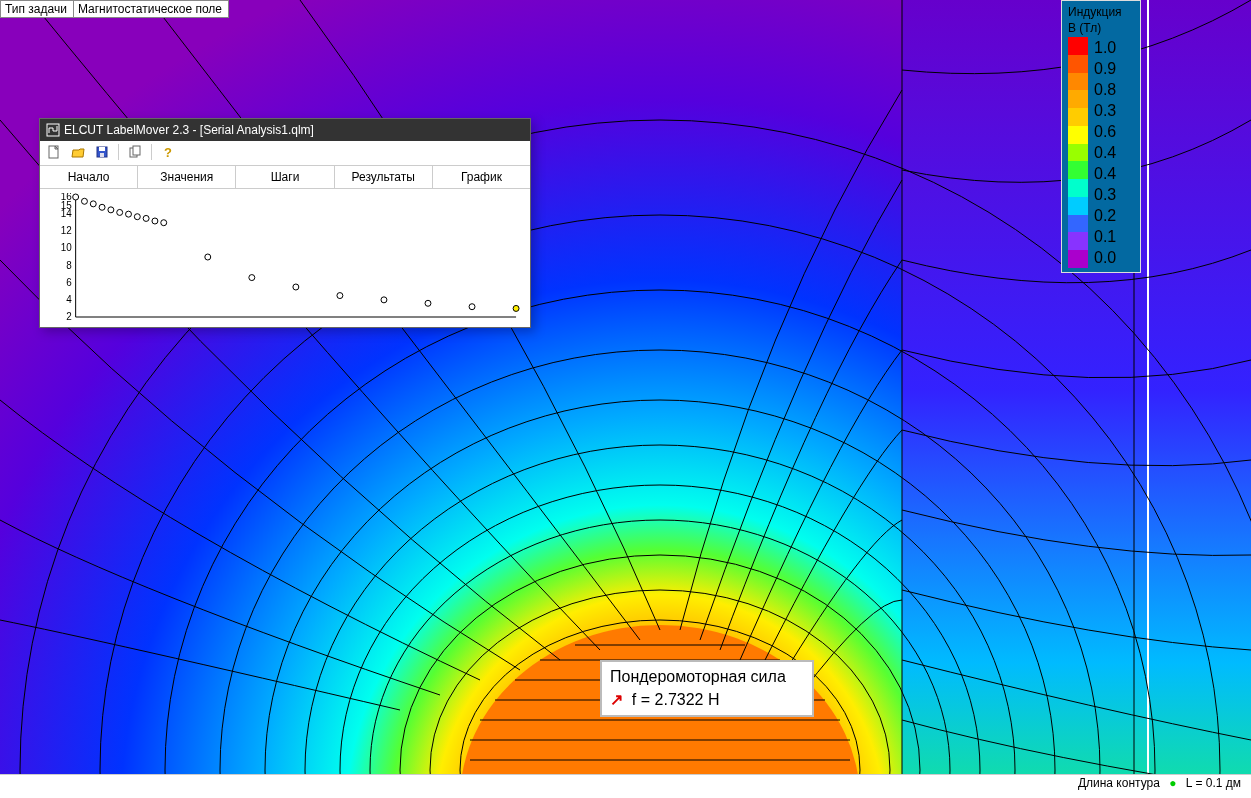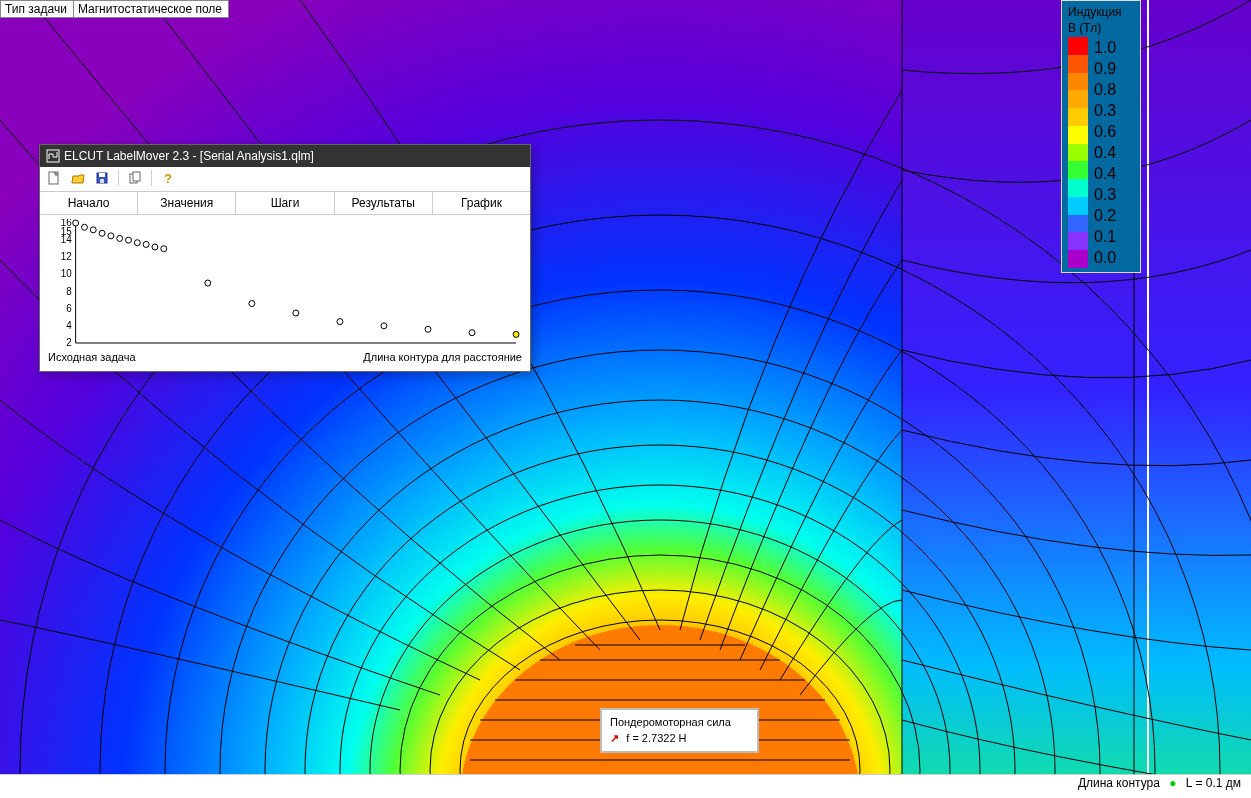--- a/index.html
+++ b/index.html
@@ -52,25 +52,25 @@
   .legend-nums {
     display: flex; flex-direction: column;
     justify-content: flex-start;
     margin-left: 6px;
     font-size: 16px;
   }
   .legend-nums span { height: 21px; line-height: 21px; }
   
   .force-box {
     position: absolute;
-    left: 600px; top: 708px;
+    left: 600px; top: 660px;
     background: #fff;
     border: 2px solid #bbb;
     padding: 6px 26px 6px 8px;
-    font-size: 11px;
+    font-size: 16px;
   }
   .force-box .arrow-icon {
     color: #d00;
     margin-right: 4px;
     font-weight: bold;
   }
   
   .statusbar {
     position: absolute;
     left: 0; bottom: 0;
@@ -82,21 +82,20 @@
   }
   .statusbar .bullet { color: #0c0; margin: 0 6px; }
   
   .labelmover {
     position: absolute;
     left: 39px; top: 118px;
     width: 492px;
     background: #fff;
     border: 1px solid #666;
     box-shadow: 4px 4px 10px rgba(0,0,0,0.25);
-    margin-top: 26px;
   }
   .lm-titlebar {
     background: #333;
     color: #fff;
     padding: 4px 6px;
     font-size: 12px;
     display: flex;
     align-items: center;
     gap: 4px;
   }
@@ -382,18 +381,14 @@
           <circle cx="161.79999999999998" cy="64" r="3" fill="#fff" stroke="#000"></circle>
           <circle cx="206.4" cy="84.57142857142858" r="3" fill="#fff" stroke="#000"></circle>
           <circle cx="251" cy="94" r="3" fill="#fff" stroke="#000"></circle>
           <circle cx="295.59999999999997" cy="102.57142857142857" r="3" fill="#fff" stroke="#000"></circle>
           <circle cx="340.2" cy="106.85714285714286" r="3" fill="#fff" stroke="#000"></circle>
           <circle cx="384.8" cy="110.28571428571428" r="3" fill="#fff" stroke="#000"></circle>
           <circle cx="429.40000000000003" cy="113.71428571428571" r="3" fill="#fff" stroke="#000"></circle>
           <circle cx="474" cy="115.42857142857143" r="3" fill="#ffee00" stroke="#000"></circle>
         </svg>
     </div>
-    <div class="lm-plot-xlab">
-      <span>Исходная задача</span>
-      <span>Длина контура для расстояние</span>
-    </div>
   </div>
 </div>
 
 </body></html>

